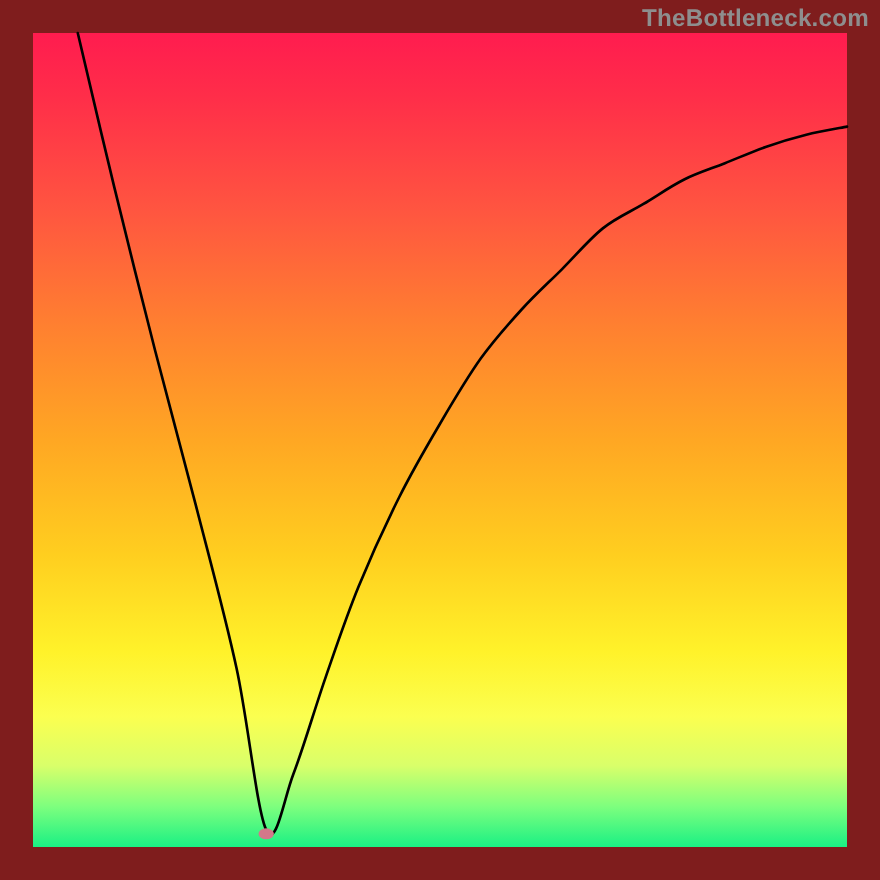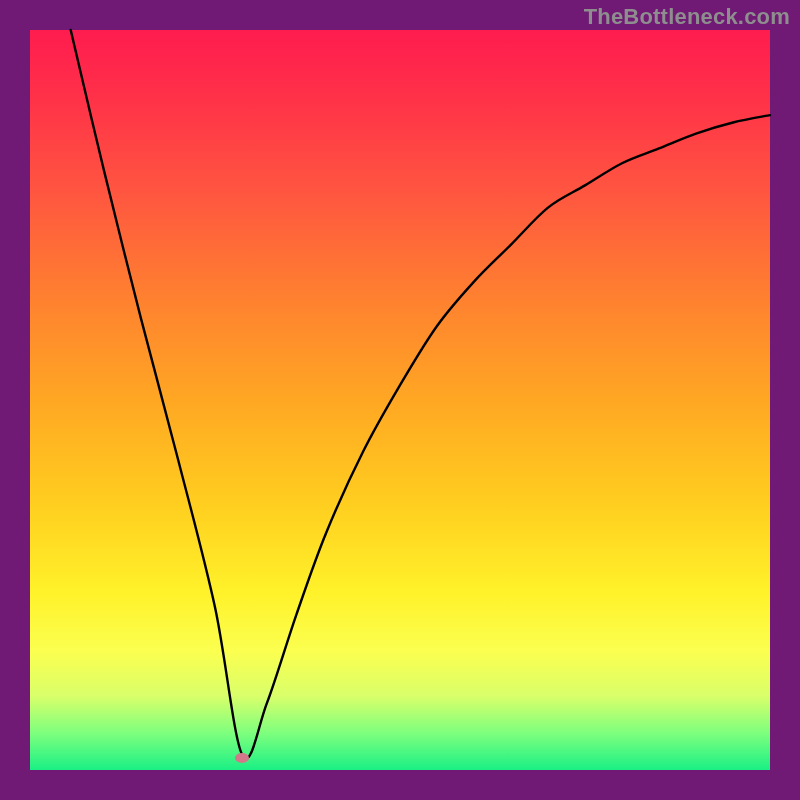--- a/index.html
+++ b/index.html
@@ -8,21 +8,21 @@
     width: 800px;
     height: 800px;
     background: #000;
     font-family: Arial, Helvetica, sans-serif;
     overflow: hidden;
   }
   .outer {
     position: relative;
     width: 800px;
     height: 800px;
-    background: #701a75;
+    background: #7f1d1d;
     text-align: right;
   }
   .plot {
     position: absolute;
     left: 30px;
     top: 30px;
     width: 740px;
     height: 740px;
     background: linear-gradient(to bottom,
       #ff1c4f 0%,

